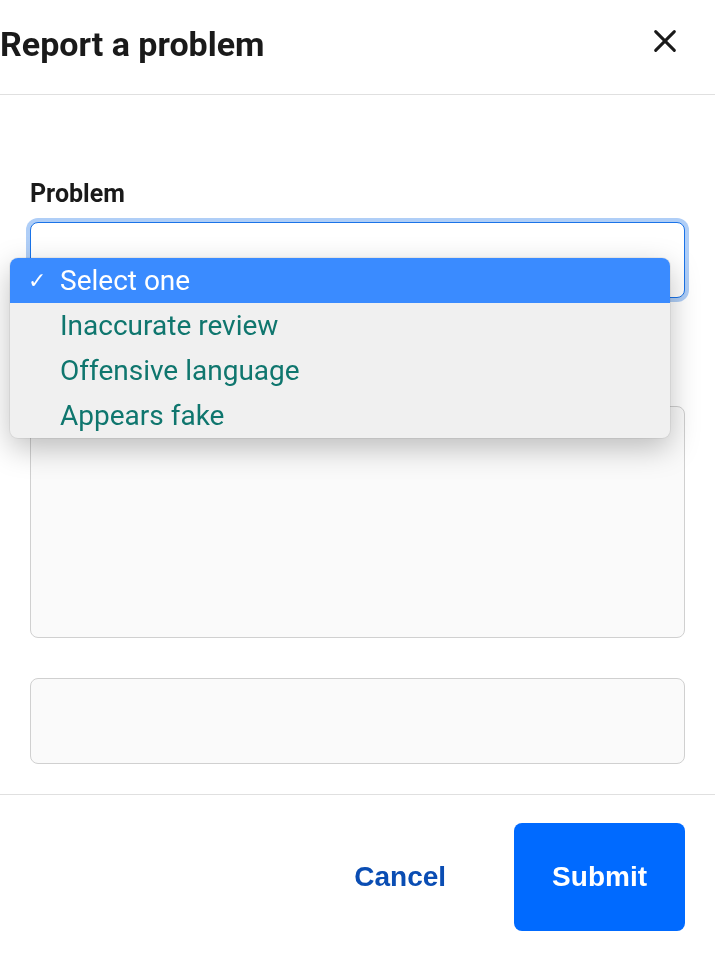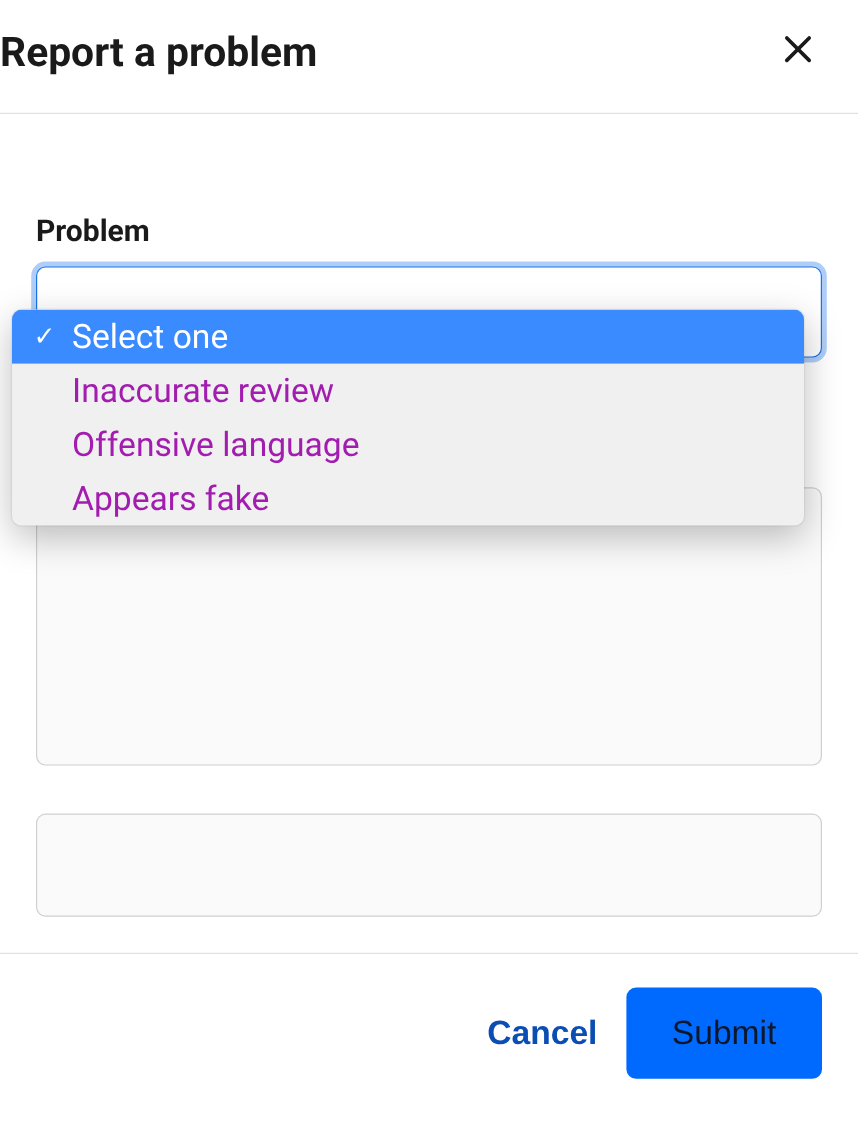--- a/index.html
+++ b/index.html
@@ -74,21 +74,21 @@
     border-radius: 8px;
     box-shadow: 0 10px 30px rgba(0,0,0,0.25), 0 0 0 1px rgba(0,0,0,0.05);
     overflow: hidden;
     z-index: 10;
   }
   .option {
     display: flex;
     align-items: center;
     padding: 6px 18px 6px 50px;
     font-size: 28px;
-    color: #a21caf;
+    color: #0f766e;
     position: relative;
     cursor: pointer;
   }
   .option.selected {
     background: #3a8bff;
     color: #fff;
   }
   .option.selected .check {
     display: block;
   }
@@ -125,39 +125,39 @@
     padding: 0 16px;
     font-size: 22px;
     font-family: inherit;
   }
   .footer {
     border-top: 1px solid #e0e0e0;
     padding: 28px 30px 0 30px;
     display: flex;
     justify-content: flex-end;
     align-items: center;
-    gap: 20px;
+    gap: 64px;
   }
   .cancel-btn {
     background: none;
     border: none;
     font-size: 28px;
     font-weight: 700;
     color: #0a4db3;
     cursor: pointer;
     padding: 10px 4px;
   }
   .submit-btn {
     background: #006aff;
     border: none;
     border-radius: 8px;
-    color: #0f172a;
+    color: #ffffff;
     font-size: 28px;
-    font-weight: 400;
-    padding: 22px 38px;
+    font-weight: 700;
+    padding: 38px 38px;
     cursor: pointer;
   }
 </style>
 </head>
 <body>
 
 <div class="dialog">
 
   <div class="header">
     <div class="title">Report a problem</div>

